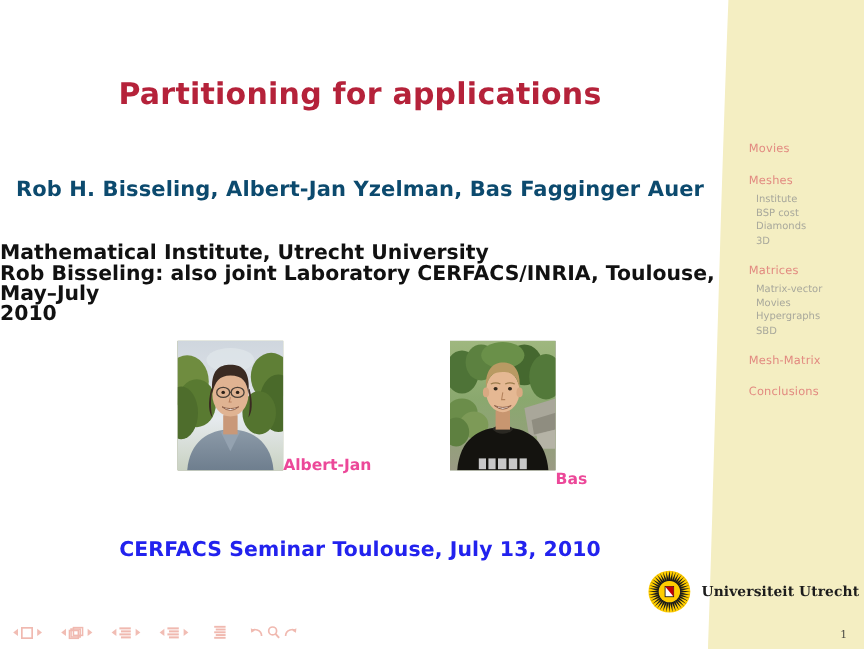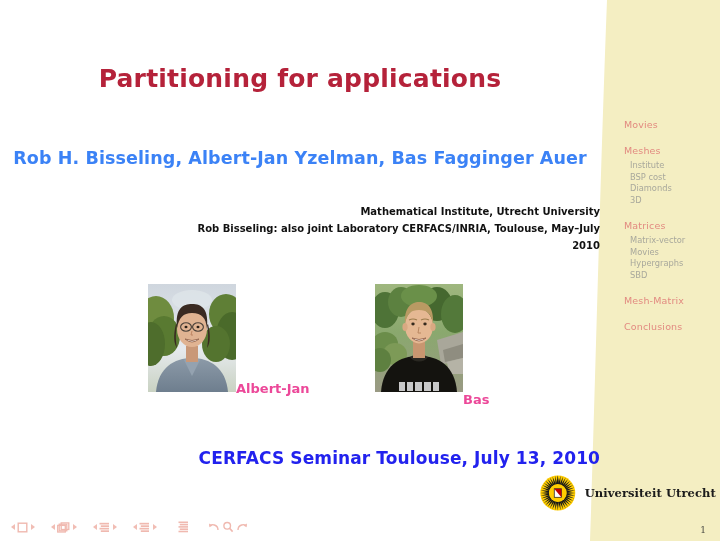--- a/index.html
+++ b/index.html
@@ -67,30 +67,30 @@
     font-family: "DejaVu Sans", sans-serif;
     letter-spacing: 0.2px;
   }
 
   #authors-line {
     position: absolute;
     left: 0; top: 148px;
     width: 600px;
     text-align: center;
     font-size: 17.5px;
-    color: #3b82f6;
+    color: #0c4a6e;
     letter-spacing: 0.1px;
   }
 
   #affiliation-block {
     position: absolute;
     left: 0; top: 203px;
     width: 600px;
-    text-align: right;
-    font-size: 10px;
+    text-align: left;
+    font-size: 17px;
     color: #111111;
     line-height: 17px;
   }
 
   
   .photo-frame {
     position: absolute;
     overflow: hidden;
     background: #7e8a66;
   }
@@ -105,21 +105,21 @@
     color: #ec4899;
     white-space: nowrap;
   }
   #caption-albertjan { left: 236px; top: 381px; }
   #caption-bas       { left: 463px; top: 392px; }
 
   #event-line {
     position: absolute;
     left: 0; top: 448px;
     width: 600px;
-    text-align: right;
+    text-align: center;
     font-size: 17px;
     color: #2222ee;
     letter-spacing: 0.1px;
   }
 
   
   #nav-bar {
     position: absolute;
     left: 8px; bottom: 5px;
     height: 18px;

